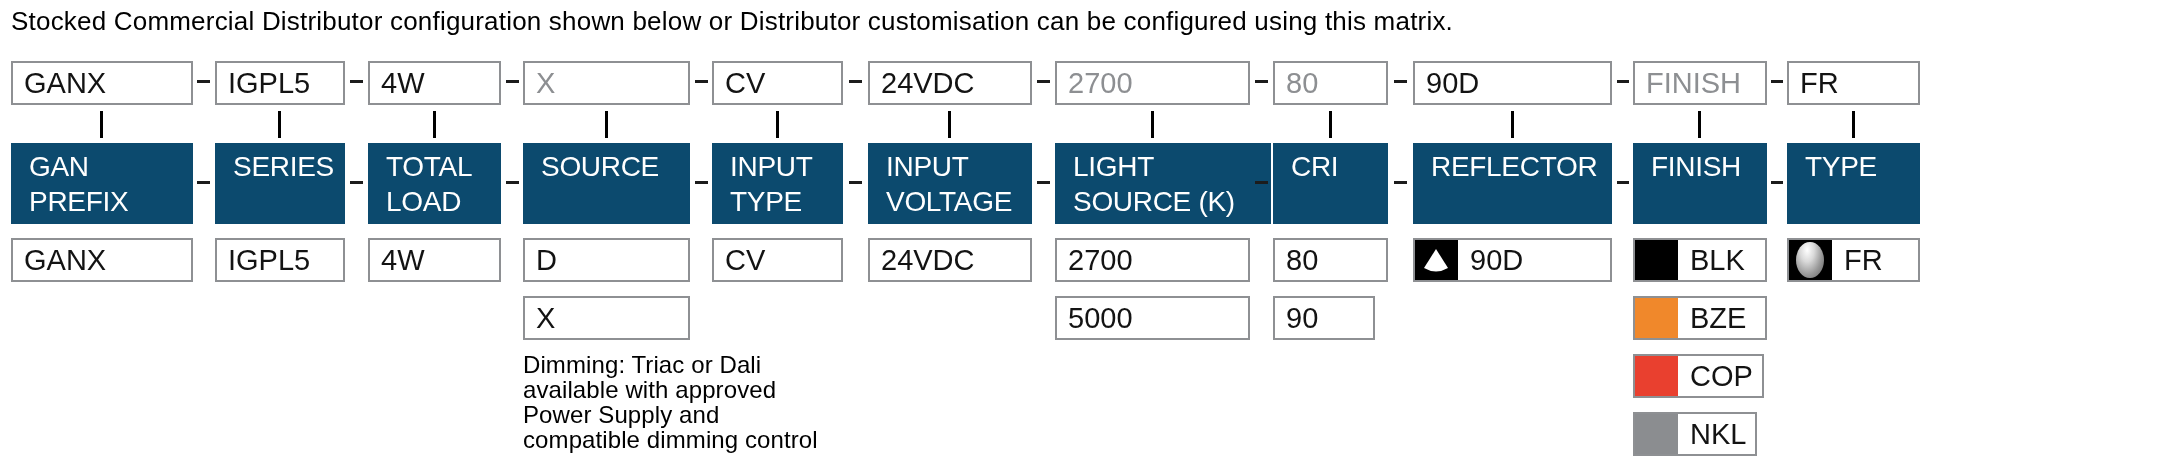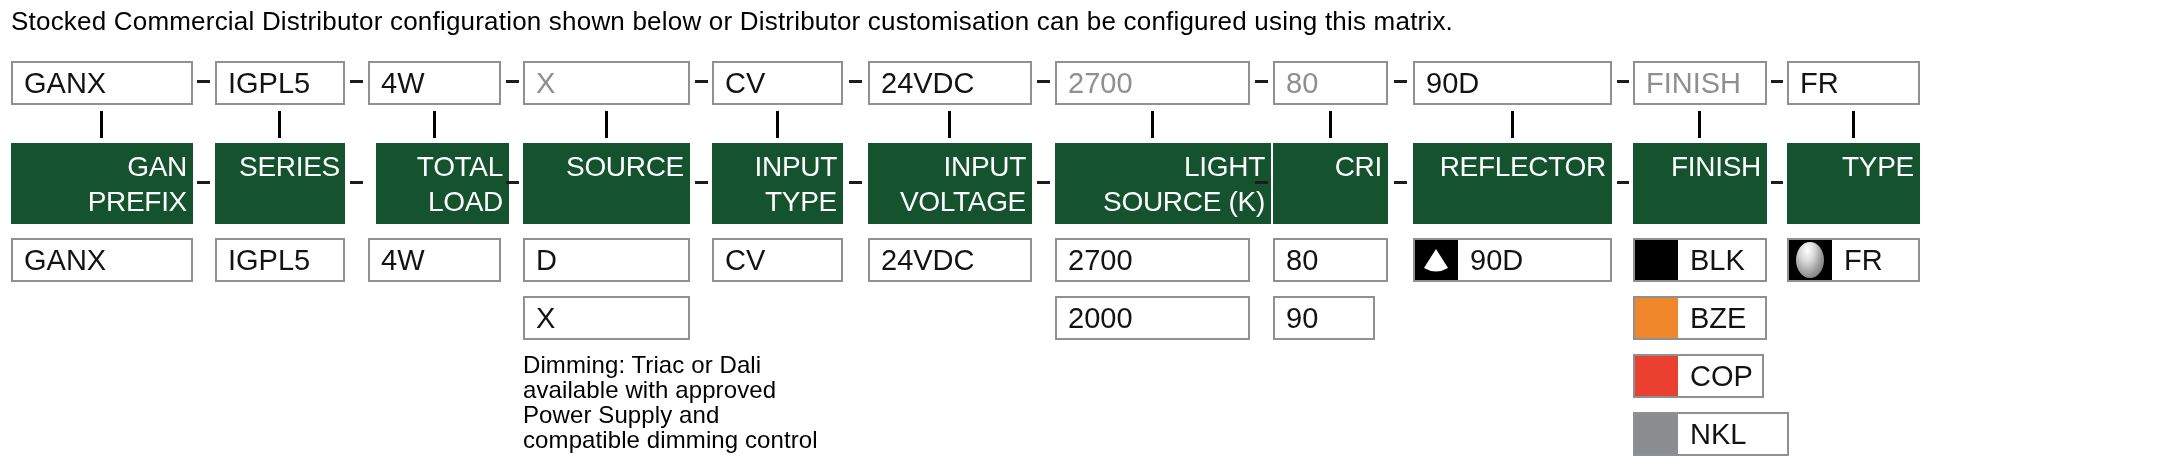--- a/index.html
+++ b/index.html
@@ -15,22 +15,22 @@
   .vbox{
     position:absolute;height:44px;background:#fff;border:2px solid #8e9093;
     box-sizing:border-box;display:flex;align-items:center;overflow:hidden;
   }
   .vbox .lbl{font-size:29px;color:#131313;white-space:nowrap;padding-left:11px;}
   .vbox.muted .lbl{color:#8d8f92;}
   .obox{top:auto;}
   .obox.has-cell .lbl{padding-left:12px;}
   
   .hbox{
-    position:absolute;top:143px;height:81px;background:#14532d;box-sizing:border-box;
-    padding:6px 6px 0 24px;overflow:hidden;text-align:right;
+    position:absolute;top:143px;height:81px;background:#0c4a6e;box-sizing:border-box;
+    padding:6px 6px 0 18px;overflow:hidden;
   }
   .hbox .lbl{
     display:block;color:#fff;font-size:28px;line-height:35px;white-space:pre-line;
     letter-spacing:-0.3px;
   }
   
   .tick{position:absolute;top:111px;width:3px;height:27px;background:#000;}
   .dash{position:absolute;height:3px;background:#1c1c1c;}
   .dash.r1{top:80px;}
   .dash.r2{top:181px;}
@@ -111,21 +111,21 @@
 <div class="tick" style="left:1698px"></div>
 <div class="tick" style="left:1852px"></div>
 
 <div class="hbox" style="left:11px;width:182px">
     <span class="lbl">GAN
 PREFIX</span>
   </div>
 <div class="hbox" style="left:215px;width:130px">
     <span class="lbl">SERIES</span>
   </div>
-<div class="hbox" style="left:376px;width:133px">
+<div class="hbox" style="left:368px;width:133px">
     <span class="lbl">TOTAL
 LOAD</span>
   </div>
 <div class="hbox" style="left:523px;width:167px">
     <span class="lbl">SOURCE</span>
   </div>
 <div class="hbox" style="left:712px;width:131px">
     <span class="lbl">INPUT
 TYPE</span>
   </div>
@@ -182,21 +182,21 @@
     <span class="lbl">CV</span>
   </div>
 <div class="vbox obox" style="left:868px;top:238px;width:164px">
     <span class="lbl">24VDC</span>
   </div>
 
 <div class="vbox obox" style="left:1055px;top:238px;width:195px">
     <span class="lbl">2700</span>
   </div>
 <div class="vbox obox" style="left:1055px;top:296px;width:195px">
-    <span class="lbl">2000</span>
+    <span class="lbl">5000</span>
   </div>
 
 <div class="vbox obox" style="left:1273px;top:238px;width:115px">
     <span class="lbl">80</span>
   </div>
 <div class="vbox obox" style="left:1273px;top:296px;width:102px">
     <span class="lbl">90</span>
   </div>
 
 <div class="vbox obox has-cell" style="left:1413px;top:238px;width:199px">
@@ -213,21 +213,21 @@
   <span class="lbl">BLK</span>
 </div>
 <div class="vbox obox has-cell" style="left:1633px;top:296px;width:134px">
   <span class="cell" style="background: rgb(240, 136, 43);"></span>
   <span class="lbl">BZE</span>
 </div>
 <div class="vbox obox has-cell" style="left:1633px;top:354px;width:131px">
   <span class="cell" style="background: rgb(233, 64, 47);"></span>
   <span class="lbl">COP</span>
 </div>
-<div class="vbox obox has-cell" style="left:1633px;top:412px;width:156px">
+<div class="vbox obox has-cell" style="left:1633px;top:412px;width:124px">
   <span class="cell" style="background: rgb(139, 141, 144);"></span>
   <span class="lbl">NKL</span>
 </div>
 
 <div class="vbox obox has-cell" style="left:1787px;top:238px;width:133px">
   <span class="cell dark">
       <span class="lens-sphere"></span>
     </span>
   <span class="lbl">FR</span>
 </div>

